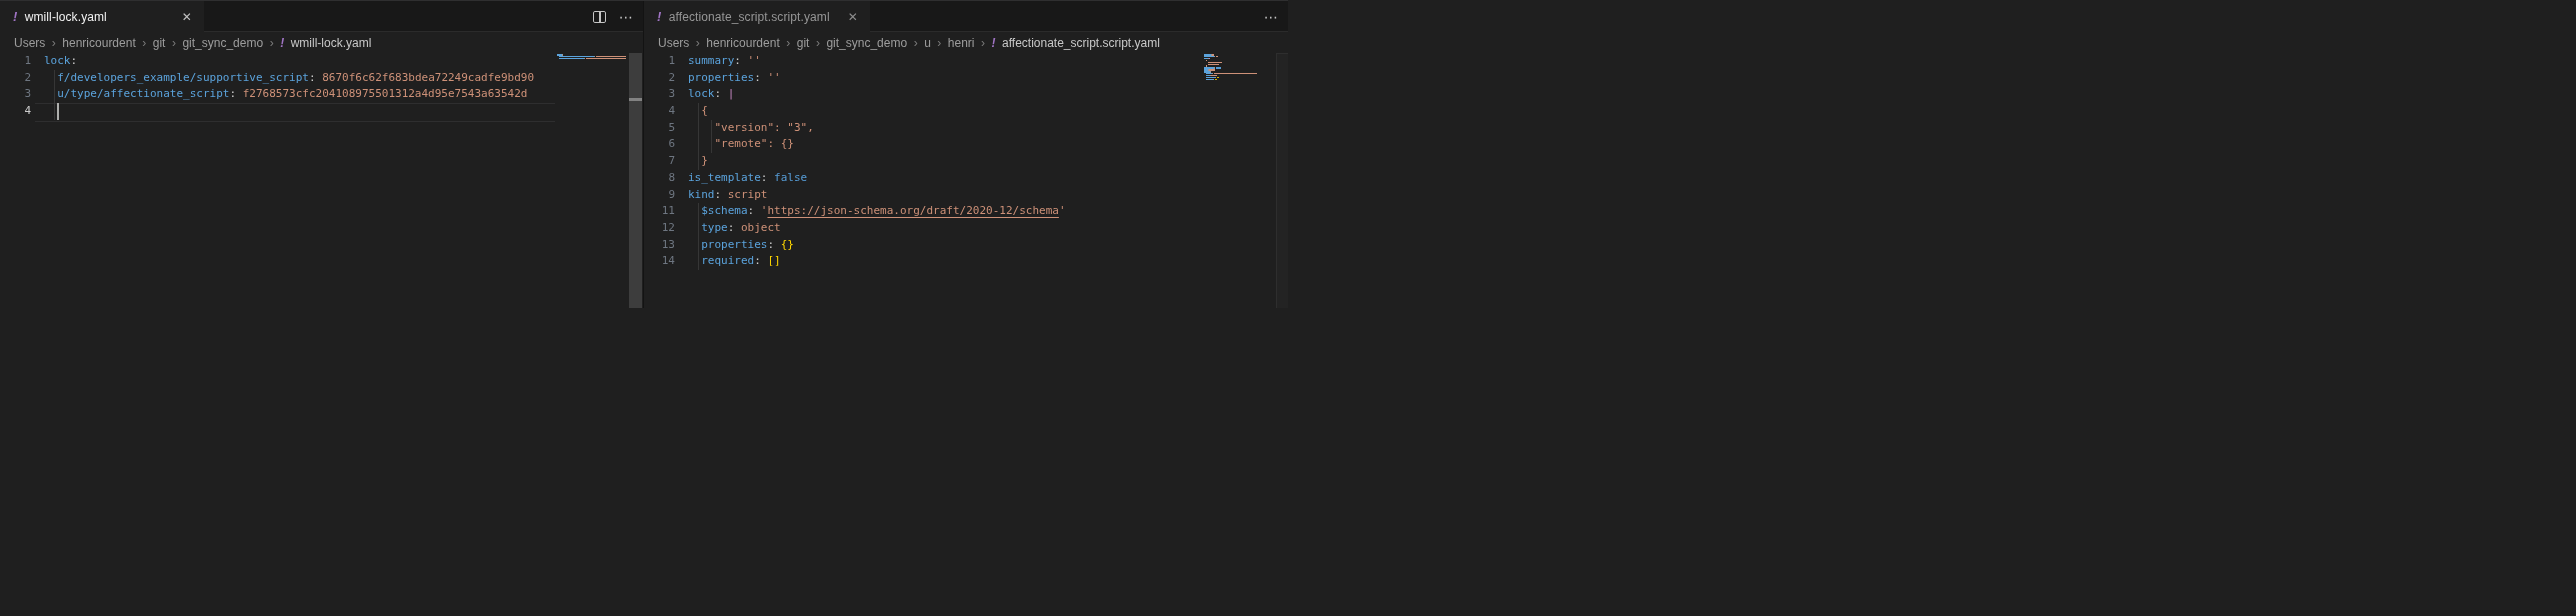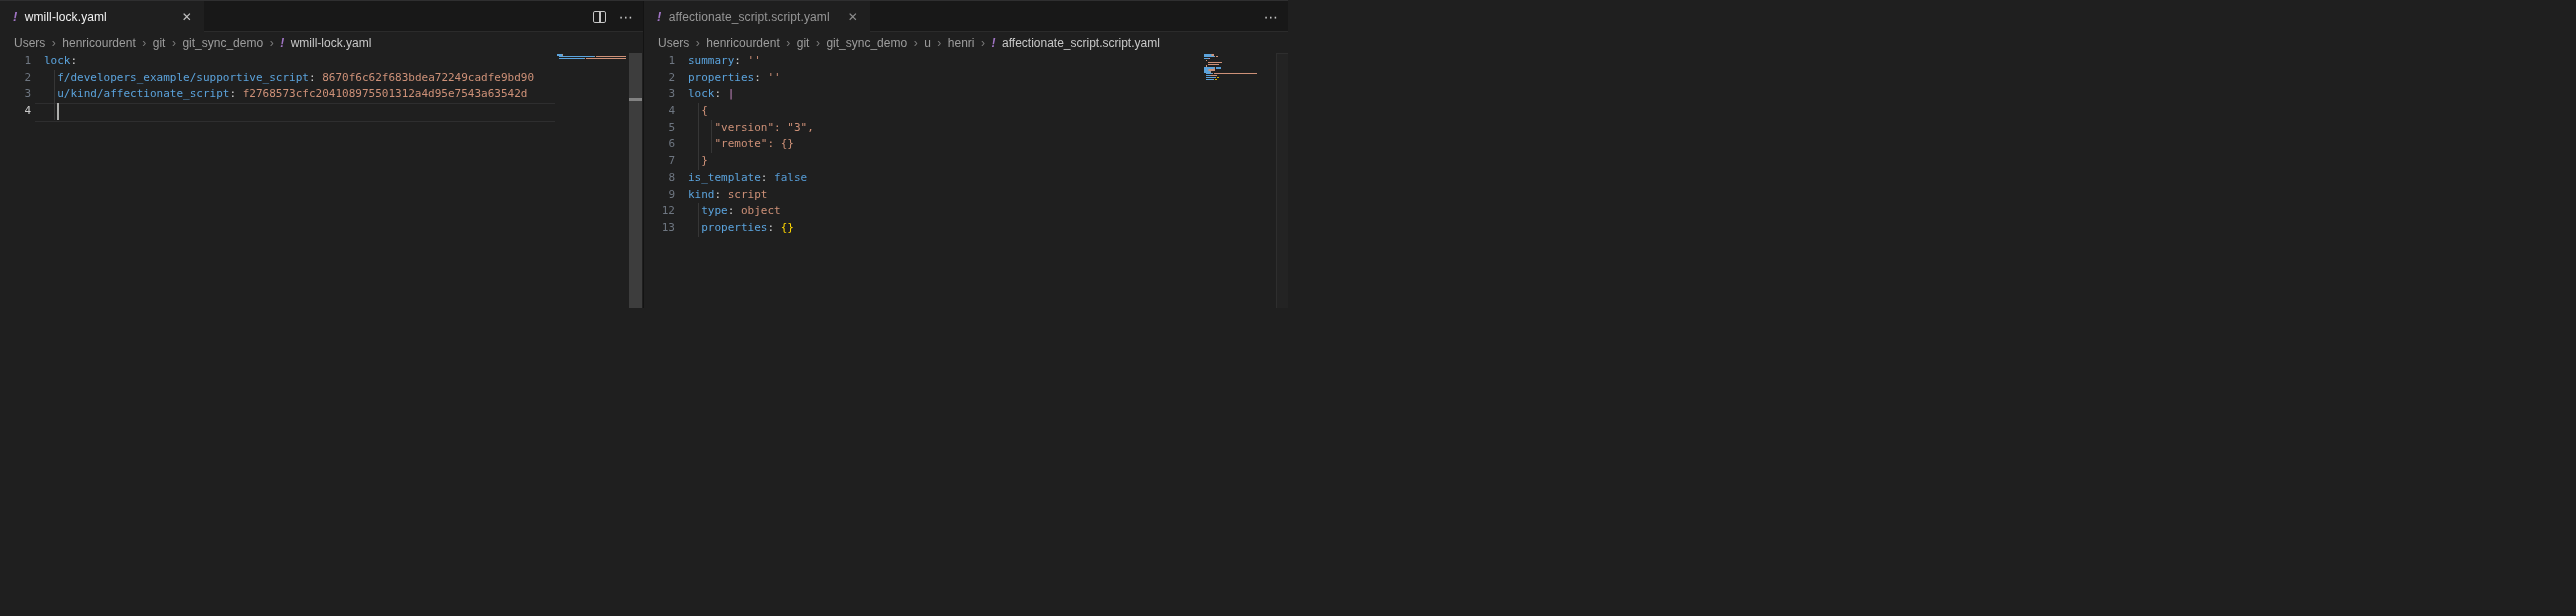--- a/index.html
+++ b/index.html
@@ -94,21 +94,21 @@
         <span class="sep">›</span>
         <span class="seg">git_sync_demo</span>
         <span class="sep">›</span>
         <span class="ficon">!</span>
         <span class="file">wmill-lock.yaml</span>
       </div>
     <div class="editor">
       <div class="code-clip" id="code-left" style="right:88px;">
           <div class="line"><span class="num">1</span><span class="tk-k">lock</span><span class="tk-p">:</span></div>
           <div class="line"><span class="num">2</span><span class="guide" style="left: 54px;"></span><span class="tk-w">  </span><span class="tk-k">f/developers_example/supportive_script</span><span class="tk-p">:</span><span class="tk-w"> </span><span class="tk-s">8670f6c62f683bdea72249cadfe9bd90</span></div>
-          <div class="line"><span class="num">3</span><span class="guide" style="left: 54px;"></span><span class="tk-w">  </span><span class="tk-k">u/kind/affectionate_script</span><span class="tk-p">:</span><span class="tk-w"> </span><span class="tk-s">f2768573cfc204108975501312a4d95e7543a63542d</span></div>
+          <div class="line"><span class="num">3</span><span class="guide" style="left: 54px;"></span><span class="tk-w">  </span><span class="tk-k">u/type/affectionate_script</span><span class="tk-p">:</span><span class="tk-w"> </span><span class="tk-s">f2768573cfc204108975501312a4d95e7543a63542d</span></div>
           <div class="line cur"><span class="num">4</span><span class="guide" style="left: 54px;"></span><span class="cursor" style="left: 57px; top: 0px;"></span></div>
         </div>
       <div class="minimap" id="mm-left" style="left:557px; width:72px;">
           <div class="mm-line">
             <i class="mm-k" style="width: 4.6px;"></i>
             <i class="mm-p" style="width: 0.9px;"></i>
           </div>
           <div class="mm-line">
             <i class="mm-w" style="width: 1.9px;"></i>
             <i class="mm-k" style="width: 35px;"></i>
@@ -162,22 +162,24 @@
       <div class="code-clip" id="code-right" style="right:85px;">
           <div class="line"><span class="num">1</span><span class="tk-k">summary</span><span class="tk-p">:</span><span class="tk-w"> </span><span class="tk-s">''</span></div>
           <div class="line"><span class="num">2</span><span class="tk-k">properties</span><span class="tk-p">:</span><span class="tk-w"> </span><span class="tk-s">''</span></div>
           <div class="line"><span class="num">3</span><span class="tk-k">lock</span><span class="tk-p">:</span><span class="tk-w"> </span><span class="tk-kw">|</span></div>
           <div class="line"><span class="num">4</span><span class="guide" style="left: 54px;"></span><span class="tk-w">  </span><span class="tk-s">{</span></div>
           <div class="line"><span class="num">5</span><span class="guide" style="left: 54px;"></span><span class="guide" style="left: 67px;"></span><span class="tk-w">    </span><span class="tk-s">"version": "3",</span></div>
           <div class="line"><span class="num">6</span><span class="guide" style="left: 54px;"></span><span class="guide" style="left: 67px;"></span><span class="tk-w">    </span><span class="tk-s">"remote": {}</span></div>
           <div class="line"><span class="num">7</span><span class="guide" style="left: 54px;"></span><span class="tk-w">  </span><span class="tk-s">}</span></div>
           <div class="line"><span class="num">8</span><span class="tk-k">is_template</span><span class="tk-p">:</span><span class="tk-w"> </span><span class="tk-b">false</span></div>
           <div class="line"><span class="num">9</span><span class="tk-k">kind</span><span class="tk-p">:</span><span class="tk-w"> </span><span class="tk-s">script</span></div>
+          <div class="line"><span class="num">11</span><span class="guide" style="left: 54px;"></span><span class="tk-w">  </span><span class="tk-k">$schema</span><span class="tk-p">:</span><span class="tk-w"> </span><span class="tk-s">'</span><span class="tk-l">https://json-schema.org/draft/2020-12/schema</span><span class="tk-s">'</span></div>
           <div class="line"><span class="num">12</span><span class="guide" style="left: 54px;"></span><span class="tk-w">  </span><span class="tk-k">type</span><span class="tk-p">:</span><span class="tk-w"> </span><span class="tk-s">object</span></div>
           <div class="line"><span class="num">13</span><span class="guide" style="left: 54px;"></span><span class="tk-w">  </span><span class="tk-k">properties</span><span class="tk-p">:</span><span class="tk-w"> </span><span class="tk-y">{}</span></div>
+          <div class="line"><span class="num">14</span><span class="guide" style="left: 54px;"></span><span class="tk-w">  </span><span class="tk-k">required</span><span class="tk-p">:</span><span class="tk-w"> </span><span class="tk-y">[]</span></div>
         </div>
       <div class="minimap" id="mm-right" style="left:560px; width:72px;">
           <div class="mm-line">
             <i class="mm-k" style="width: 6.5px;"></i>
             <i class="mm-p" style="width: 0.9px;"></i>
             <i class="mm-w" style="width: 0.9px;"></i>
             <i class="mm-s" style="width: 1.9px;"></i>
           </div>
           <div class="mm-line">
             <i class="mm-k" style="width: 10.2px;"></i>

